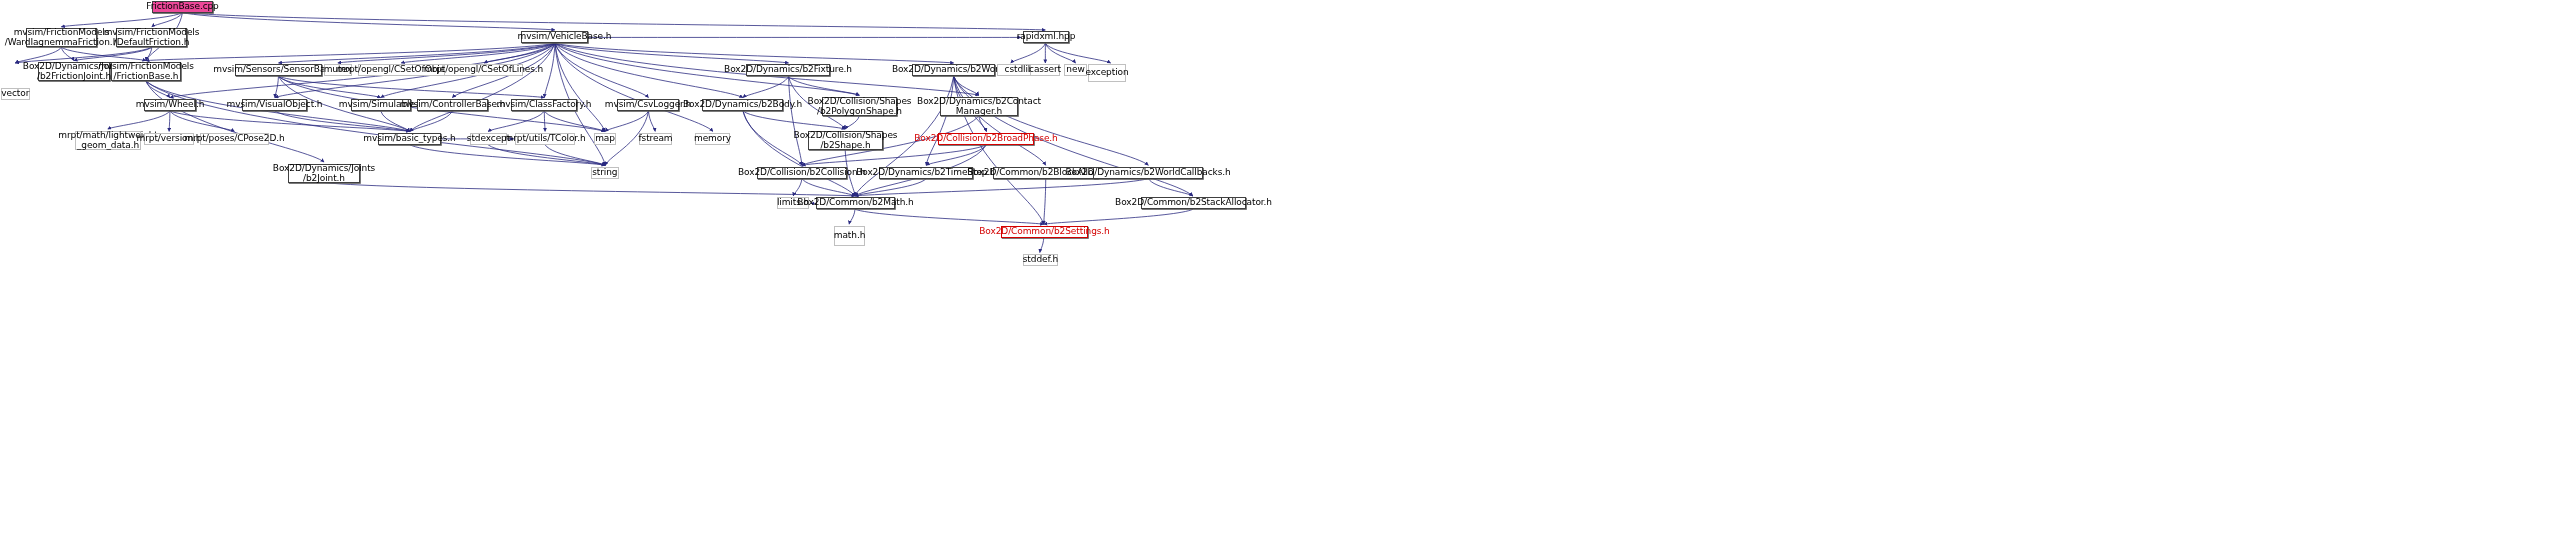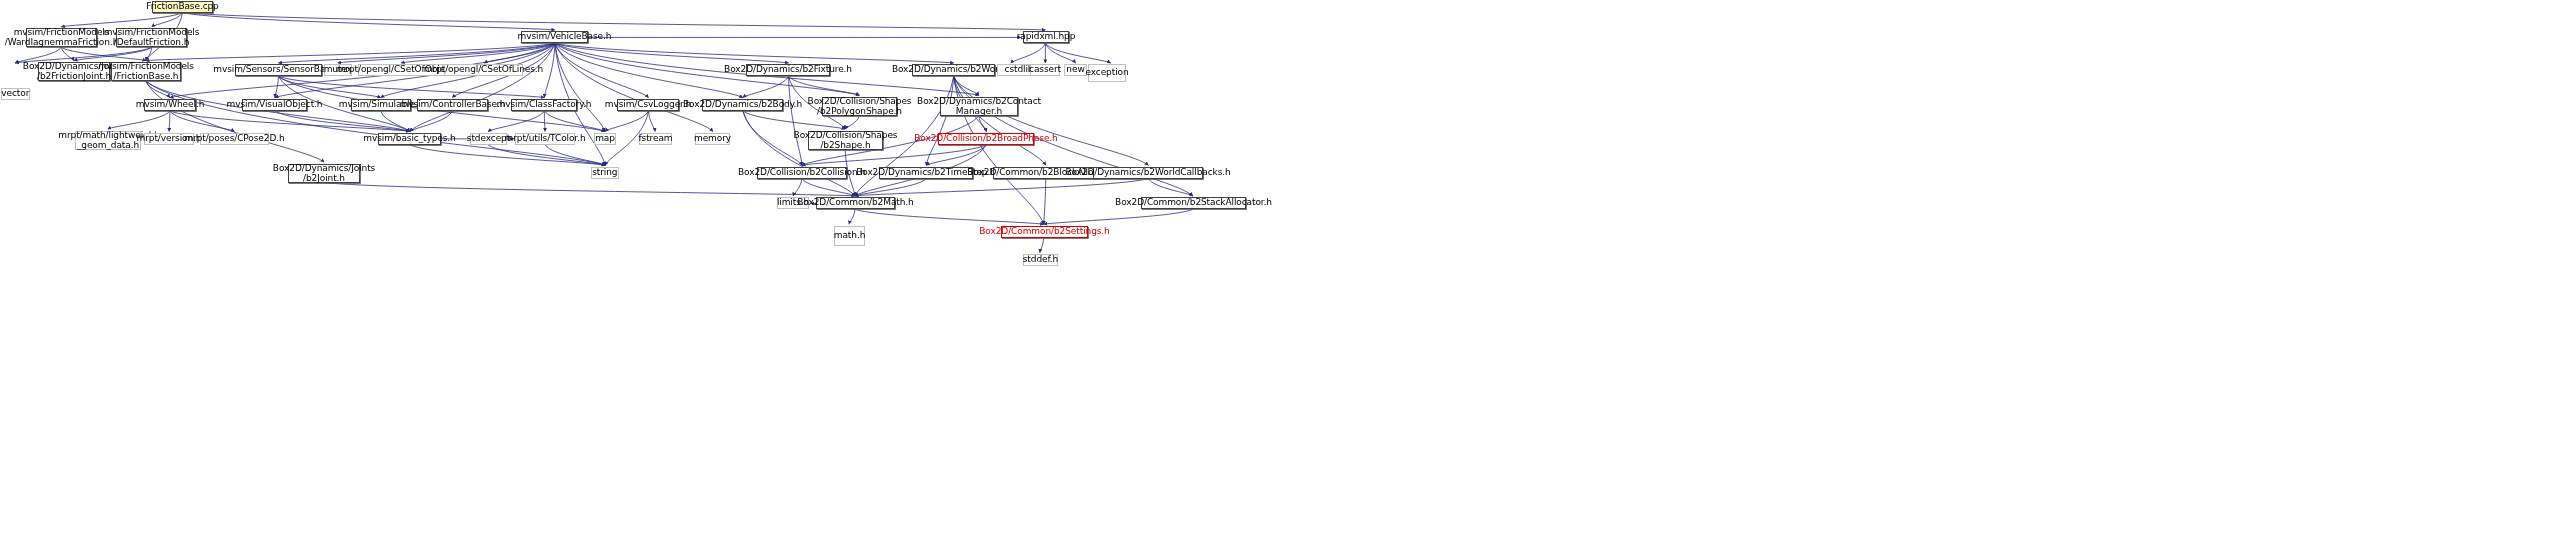--- a/index.html
+++ b/index.html
@@ -5,21 +5,21 @@
   html,body{margin:0;padding:0;background:#ffffff;}
   #canvas{position:relative;width:2576px;height:557px;background:#ffffff;
           font-family:"DejaVu Sans","Liberation Sans",sans-serif;overflow:hidden;}
   svg.edges{position:absolute;left:0;top:0;width:2576px;height:557px;pointer-events:none;}
   .node{position:absolute;box-sizing:border-box;display:flex;align-items:center;
         justify-content:center;text-align:center;background:#ffffff;
         border:0.8px solid #808080;font-size:9px;line-height:9.8px;color:#000000;
         white-space:pre-line;letter-spacing:-0.1px;}
   .node.std{border:0.8px solid #c0c0c0;}
   .node.hdr{border:0.8px solid #404040;box-shadow:0.8px 0.8px 0 0 #5a5a5a;}
-  .node.root{border:0.8px solid #404040;background:#fef9c3;box-shadow:0.8px 0.8px 0 0 #5a5a5a;}
+  .node.root{border:0.8px solid #404040;background:#ec4899;box-shadow:0.8px 0.8px 0 0 #5a5a5a;}
   .node.red{border:0.8px solid #d40000;box-shadow:0.8px 0.8px 0 0 #5a5a5a;}
   .node.red .lbl{color:#d40000;}
   .lbl{display:block;padding:0 2.4px;}
 </style>
 </head>
 <body>
 
 <div id="canvas">
   <svg class="edges" id="edge-layer" viewBox="0 0 3275 708" width="2576" height="557">
     <defs>

